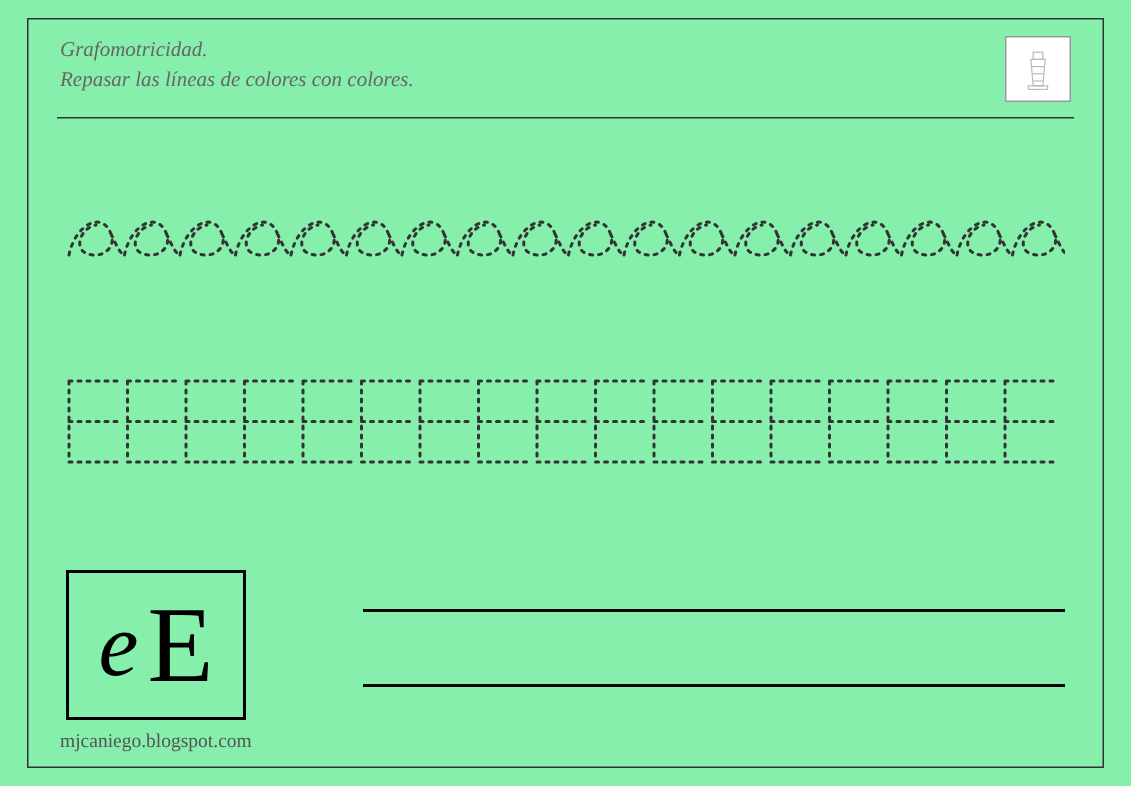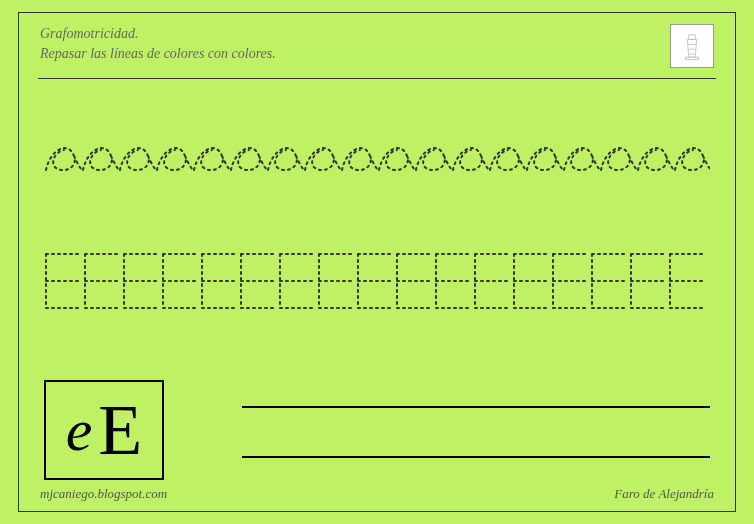--- a/index.html
+++ b/index.html
@@ -5,21 +5,21 @@
   body {
     margin: 0;
     padding: 0;
     background: #fff;
     font-family: Georgia, serif;
   }
   .page {
     width: 754px;
     height: 524px;
     position: relative;
-    background: #bef264;
+    background: #86efac;
     box-sizing: border-box;
   }
   .frame {
     position: absolute;
     left: 18px;
     top: 12px;
     right: 18px;
     bottom: 12px;
     border: 1px solid #333;
   }
@@ -98,21 +98,20 @@
   }
   .write-line {
     border-top: 2px solid #000;
     height: 0;
   }
   .footer-left {
     position: absolute;
     left: 40px;
     bottom: 22px;
     font-family: "Brush Script MT", cursive;
-    font-style: italic;
     font-size: 13px;
     color: #555;
   }
   .footer-right {
     position: absolute;
     right: 40px;
     bottom: 22px;
     font-family: "Brush Script MT", cursive;
     font-style: italic;
     font-size: 13px;
@@ -203,14 +202,13 @@
     <span class="letter-lower">e</span>
     <span class="letter-upper">E</span>
   </div>
 
   <div class="write-lines">
     <div class="write-line" style="margin-top:8px"></div>
     <div class="write-line" style="margin-top:48px"></div>
   </div>
 
   <div class="footer-left">mjcaniego.blogspot.com</div>
-  <div class="footer-right">Faro de Alejandría</div>
 </div>
 
 </body></html>

